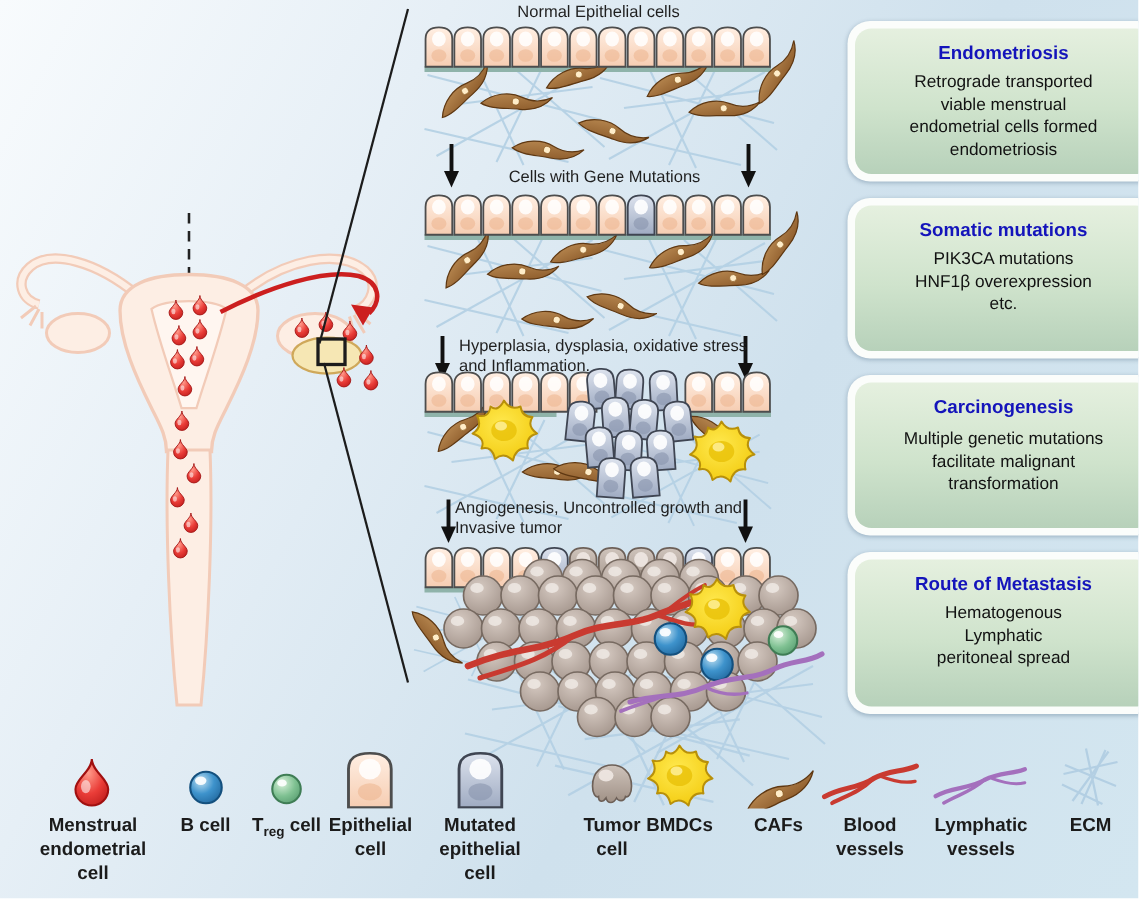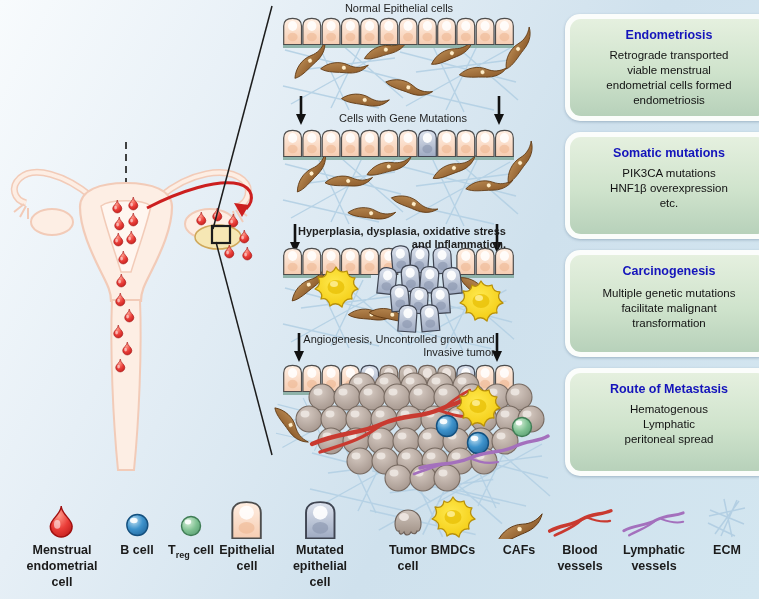--- a/index.html
+++ b/index.html
@@ -1,21 +1,21 @@
 <!DOCTYPE html>
 <html><head>
 <meta charset="utf-8">
 <style>
   html,body{margin:0;padding:0;}
   .canvas{position:relative;width:759px;height:599px;overflow:hidden;
     background:linear-gradient(118deg,#f8fbfd 0%,#e6eff6 28%,#cfe1ed 62%,#d3e6f0 100%);
     font-family:"Liberation Sans",sans-serif;}
   #art{position:absolute;left:0;top:0;}
   .mlabel{position:absolute;transform:translateX(-50%);font-size:11px;color:#1f1f1f;
-    white-space:nowrap;text-align:right;line-height:12.5px;}
+    white-space:nowrap;text-align:left;line-height:12.5px;}
   .box{position:absolute;left:565px;width:208px;background:#fbfdfb;border-radius:15px;
     box-shadow:0 1px 3px rgba(80,110,135,.4);padding:5px;box-sizing:border-box;}
   .box-inner{background:linear-gradient(180deg,#e5f0df 0%,#cfe3cc 55%,#b7d1ba 100%);
     border-radius:11px;height:100%;box-sizing:border-box;padding:9px 6px 4px 6px;text-align:center;}
   .box-title{font-size:12.5px;font-weight:bold;color:#1414bb;margin-bottom:6px;}
   .box-line{font-size:11.5px;color:#121212;line-height:15px;}
   .leg-item{position:absolute;top:501px;transform:translateX(-50%);display:flex;
     flex-direction:column;align-items:center;}
   .leg-icon{height:38px;display:flex;align-items:flex-end;justify-content:center;margin-bottom:3px;}
   .leg-line{font-size:12.5px;font-weight:bold;color:#1b1b1b;line-height:16px;white-space:nowrap;}
@@ -378,21 +378,21 @@
     <g fill="none" stroke="#a470bd" stroke-linecap="round">
       <path d="M420,468 C440,462 452,466 470,458 C488,450 500,454 516,446 C528,440 538,442 548,436" stroke-width="3.4"></path>
       <path d="M414,474 C424,470 432,468 442,464" stroke-width="2.6"></path>
       <path d="M470,458 C478,462 488,464 498,462" stroke-width="2.2"></path>
     </g>
   </g>
 </svg>
 
 <div class="mlabel" style="left:399px;top:2px;">Normal Epithelial cells</div>
 <div class="mlabel" style="left:403px;top:112px;">Cells with Gene Mutations</div>
-<div class="mlabel" style="left:402px;top:225px;font-weight:bold;">
+<div class="mlabel" style="left:402px;top:225px;">
   <div>Hyperplasia, dysplasia, oxidative stress</div>
   <div>and Inflammation.</div>
 </div>
 <div class="mlabel" style="left:399px;top:333px;">
   <div>Angiogenesis, Uncontrolled growth and</div>
   <div>Invasive tumor</div>
 </div>
 
 <div class="box" style="top:14px;height:107px;">
   <div class="box-inner">

